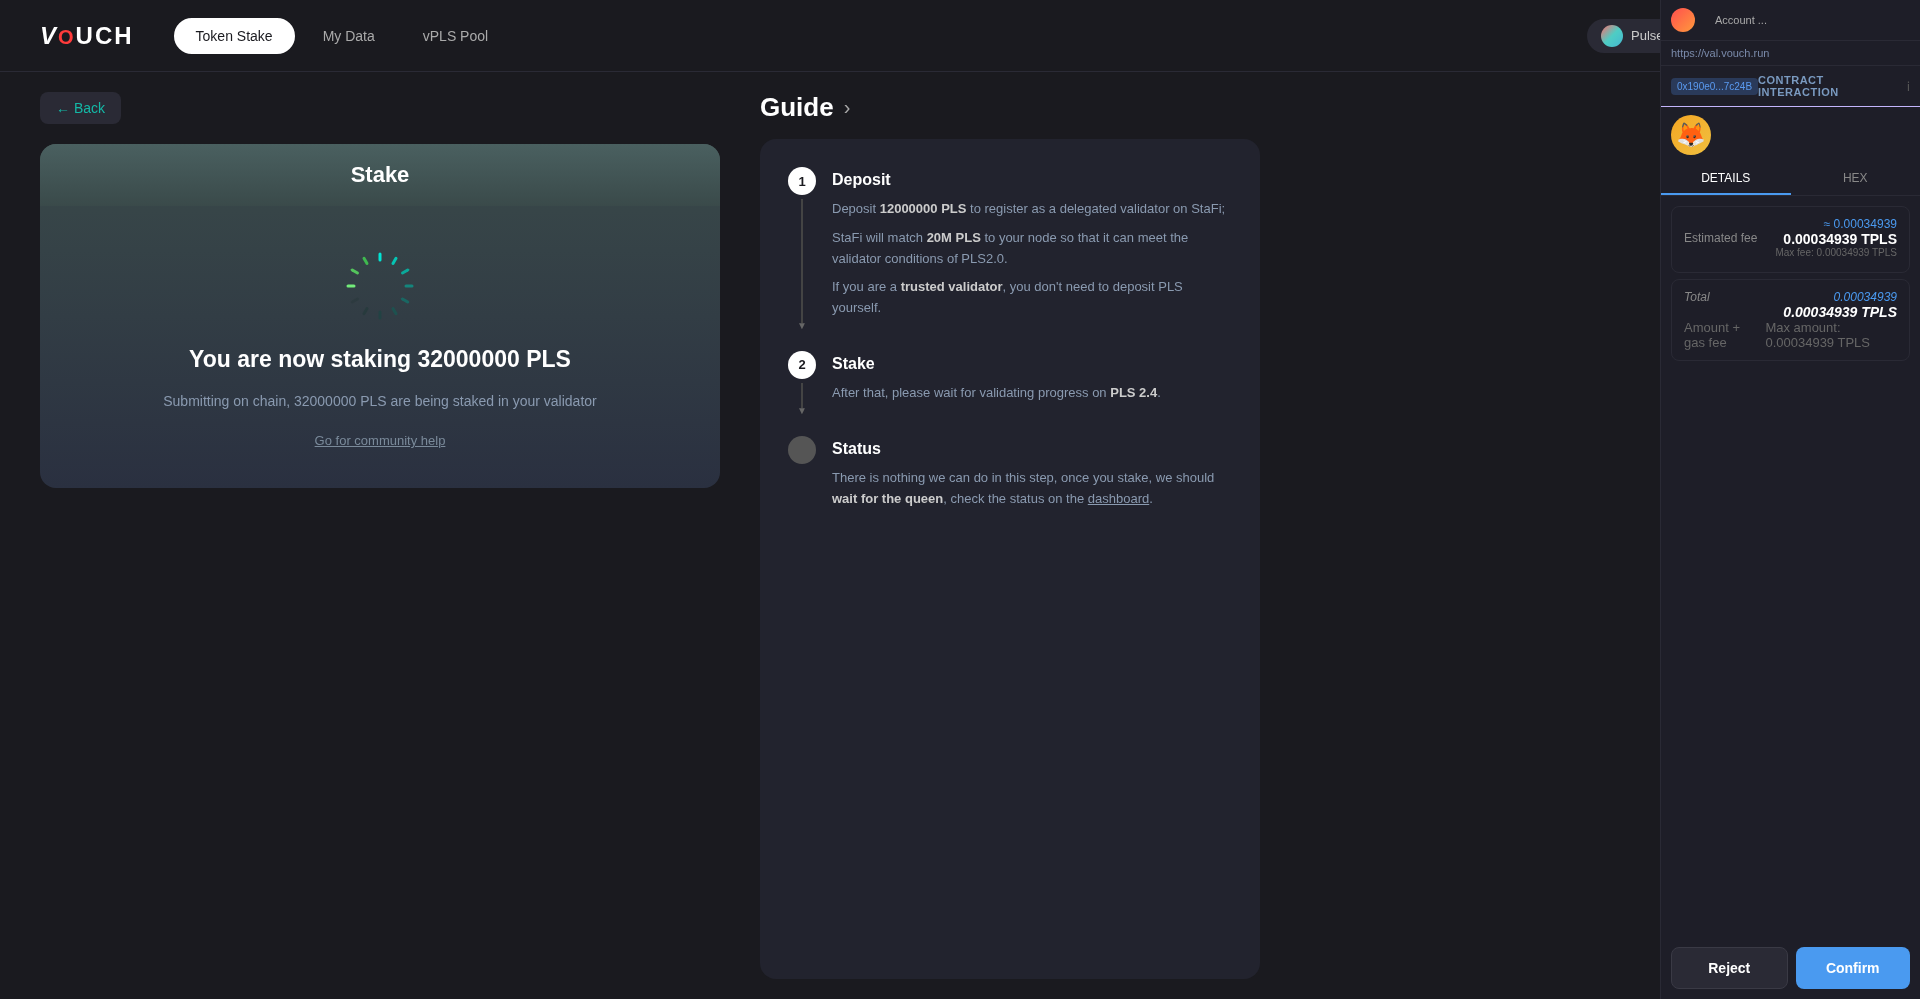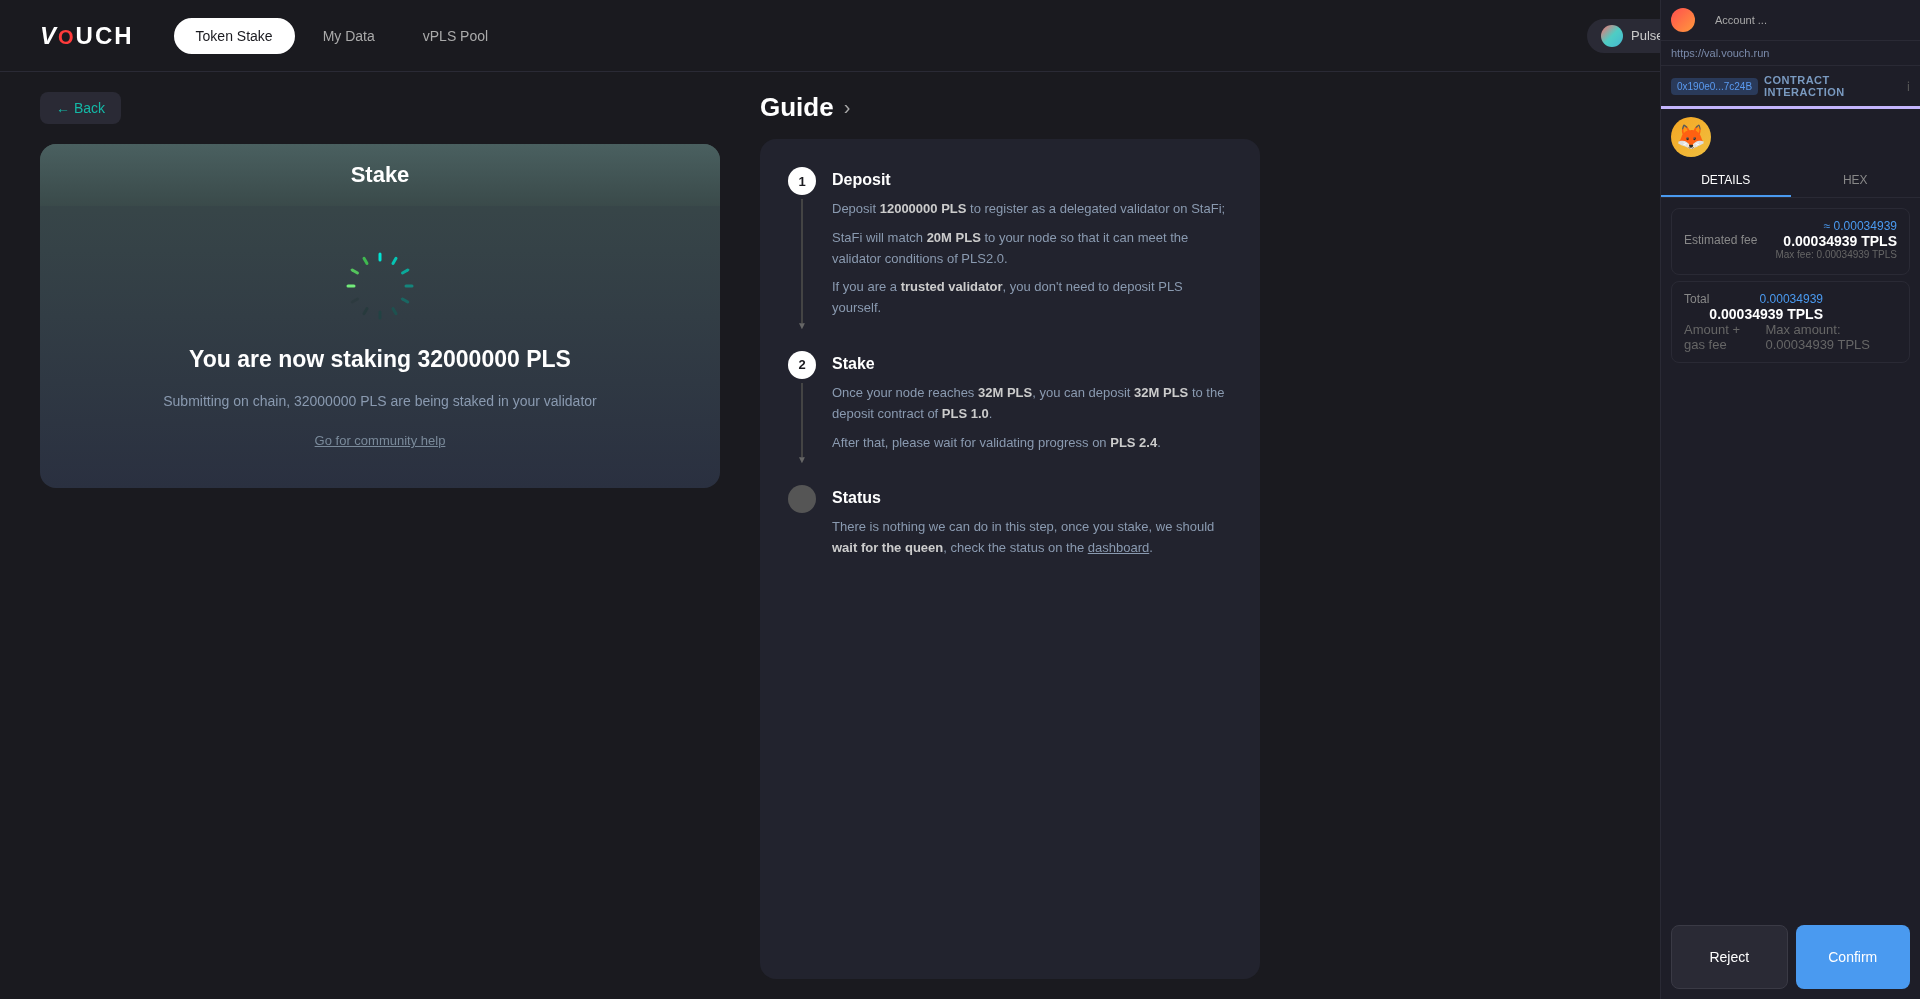--- a/index.html
+++ b/index.html
@@ -329,23 +329,22 @@
     }
     .mm-url-bar {
       padding: 6px 10px;
       font-size: 11px;
       color: #7a8aaa;
       border-bottom: 1px solid #2a2a35;
     }
     .mm-contract-row {
       display: flex;
       align-items: center;
-      gap: 6px;
       padding: 8px 10px;
-      border-bottom: 3px solid #c4b5fd;
+      border-bottom: 1px solid #c4b5fd;
     }
     .mm-contract-badge {
       background: #2a3a5a;
       color: #5a9af0;
       font-size: 10px;
       padding: 3px 6px;
       border-radius: 4px;
     }
     .mm-contract-label {
       font-size: 11px;
@@ -424,20 +423,22 @@
       color: #666;
     }
     .mm-total-section {
       border: 1px solid #2a2a35;
       border-radius: 8px;
       margin: 0 10px 10px;
       padding: 10px 12px;
     }
     .mm-total-row {
       display: flex;
+      justify-content: space-between;
+      font-style: italic;
     }
     .mm-total-label {
       font-size: 12px;
       color: #888;
     }
     .mm-total-values {
       text-align: right;
     }
     .mm-total-sub {
       font-size: 13px;
@@ -447,24 +448,24 @@
       gap: 8px;
     }
     .mm-actions {
       display: flex;
       gap: 8px;
       padding: 10px 10px;
       margin-top: auto;
     }
     .mm-btn {
       flex: 1;
-      padding: 23px;
+      padding: 12px;
       border-radius: 8px;
       font-size: 14px;
-      font-weight: 400;
+      font-weight: 700;
       cursor: pointer;
       border: none;
     }
     .mm-btn-reject {
       background: #2a2a35;
       color: #fff;
       border: 1px solid #3a3a45;
     }
     .mm-btn-confirm {
       background: #4a9af0;
@@ -559,21 +560,20 @@
         </div>
       </div>
 
       <div class="guide-step">
         <div class="step-left">
           <div class="step-circle number">2</div>
           <div class="step-line with-arrow"></div>
         </div>
         <div class="step-content">
           <div class="step-name">Stake</div>
-          <p class="step-text">Once your node reaches <strong>32M PLS</strong>, you can deposit <strong>32M PLS</strong> to the deposit contract of <strong>PLS 1.0</strong>.</p>
           <p class="step-text">After that, please wait for validating progress on <strong>PLS 2.4</strong>.</p>
         </div>
       </div>
 
       <div class="guide-step">
         <div class="step-left">
           <div class="step-circle gray"></div>
         </div>
         <div class="step-content">
           <div class="step-name">Status</div>

